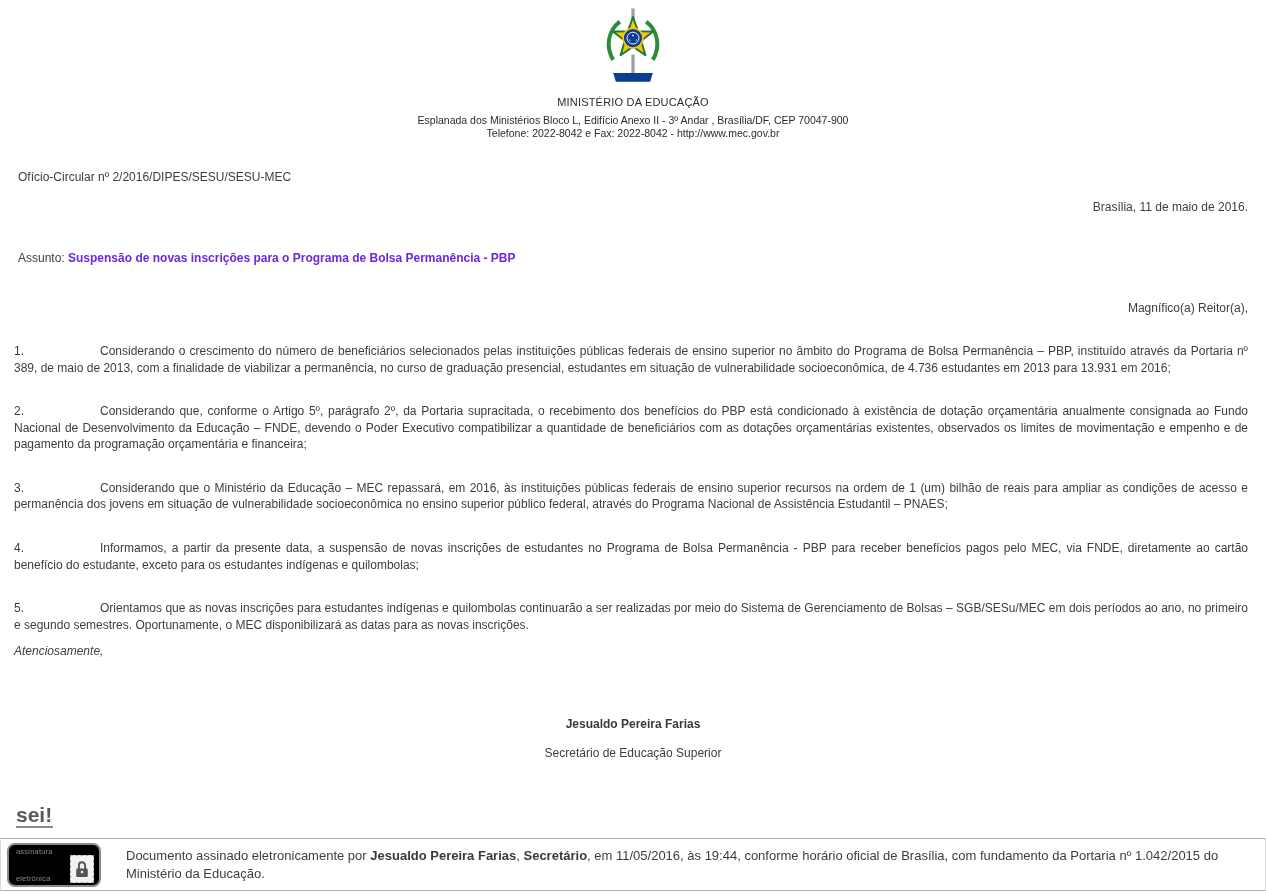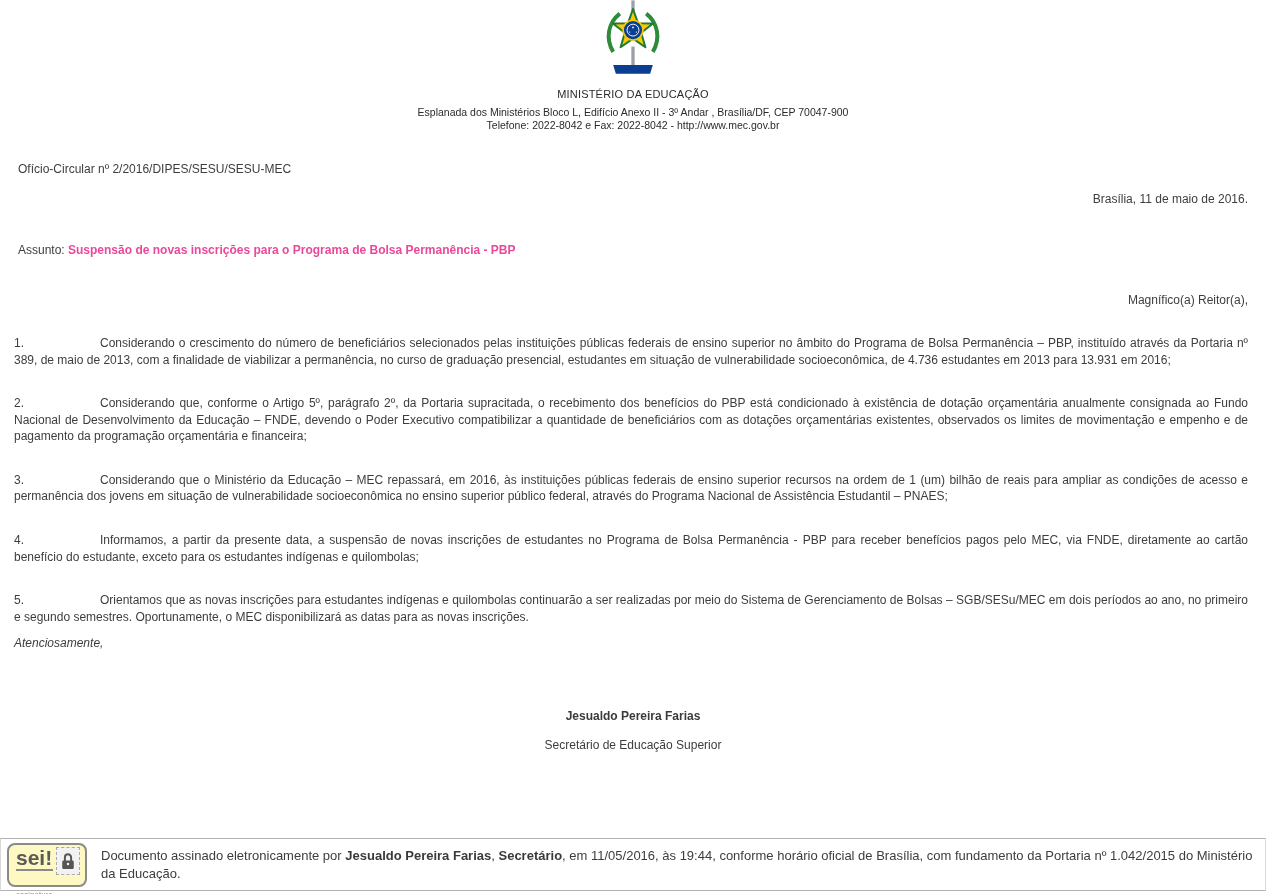--- a/index.html
+++ b/index.html
@@ -1,54 +1,54 @@
 <!DOCTYPE html>
 <html><head>
 <meta charset="utf-8">
 <style>
   * { margin:0; padding:0; box-sizing:border-box; }
   html,body { background:#ffffff; }
   body { font-family:"Liberation Sans", sans-serif; color:#3d3d3d; }
   .page { position:relative; width:1266px; height:894px; background:#fff; overflow:hidden; }
 
   
-  .doc-header { text-align:center; padding-top:0; }
+  .doc-header { text-align:center; padding-top:8px; }
   .emblem { display:inline-block; width:66px; height:80px; }
   .ministry-name { font-size:11px; color:#2b2b2b; margin-top:4px; letter-spacing:.2px; }
   .ministry-addr { font-size:10.5px; color:#2b2b2b; margin-top:6px; }
   .ministry-contact { font-size:10.5px; color:#2b2b2b; margin-top:1px; }
 
   
   .content { font-size:12px; line-height:1.38; color:#3d3d3d; }
   .oficio-number { margin:30px 18px 0 18px; }
   .date-line { text-align:right; margin:13px 18px 0 18px; }
   .addressee { margin:13px 18px 0 8px; }
   .subject-line { margin:35px 18px 0 18px; }
-  .subject-line b { color:#ec4899; }
+  .subject-line b { color:#6d28d9; }
   .reference-line { margin:13px 18px 0 18px; }
   .reference-line i { font-style:italic; }
   .salutation { margin:33px 18px 0 72px;text-align:right; }
   .para { margin:27px 18px 0 14px; text-align:justify; }
   .para .ptab { display:inline-block; width:76px; }
   .closing { margin:10px 18px 0 14px;font-style:italic; }
   .sig-name { text-align:center; font-weight:bold; margin-top:56px; color:#3a3a3a; }
   .sig-title { text-align:center; margin-top:13px; }
 
   
   .footer-row { position:absolute; left:0; right:0; top:838px; height:53px;
     border-top:1px solid #b3b3b3; border-bottom:1px solid #b3b3b3;
     border-left:1px solid #d9d9d9; border-right:1px solid #d9d9d9;
     display:flex; align-items:center; gap:14px; padding:3px 10px 3px 6px; background:#fff; }
-  .sei-box { flex:0 0 auto; width:80px; height:44px; border:2px solid #8a8a8a; border-radius:8px;
-    display:flex; align-items:flex-start; justify-content:space-between; padding:2px 5px 2px 7px; background:#fef9c3; }
+  .sei-box { flex:0 0 auto; width:94px; height:44px; border:2px solid #8a8a8a; border-radius:8px;
+    display:flex; align-items:flex-end; justify-content:space-between; padding:2px 5px 2px 7px; background:#000000; }
   .sei-text { display:flex; flex-direction:column; line-height:1; }
   .sei-word { font-size:21px; font-weight:bold; color:#5a5a5a; border-bottom:2px solid #8a8a8a; padding-bottom:1px; }
   .sei-sub { font-size:7.5px; color:#888; margin-top:20px; letter-spacing:.2px; }
   .padlock-frame { width:24px; height:28px; border:1px dashed #aaa; display:flex; align-items:center; justify-content:center; background:#f2f2f2; }
-  .footer-text { font-size:13px; line-height:1.35; color:#3d3d3d; }
+  .footer-text { font-size:13px; line-height:1.35; color:#3d3d3d;margin-left:11px; }
   .footer-text b { color:#3a3a3a; }
 </style>
 </head>
 <body>
 
 <div class="page">
 
   <div class="doc-header">
     <span class="emblem">
       <svg viewBox="0 0 100 120" width="66" height="80" aria-hidden="true">

